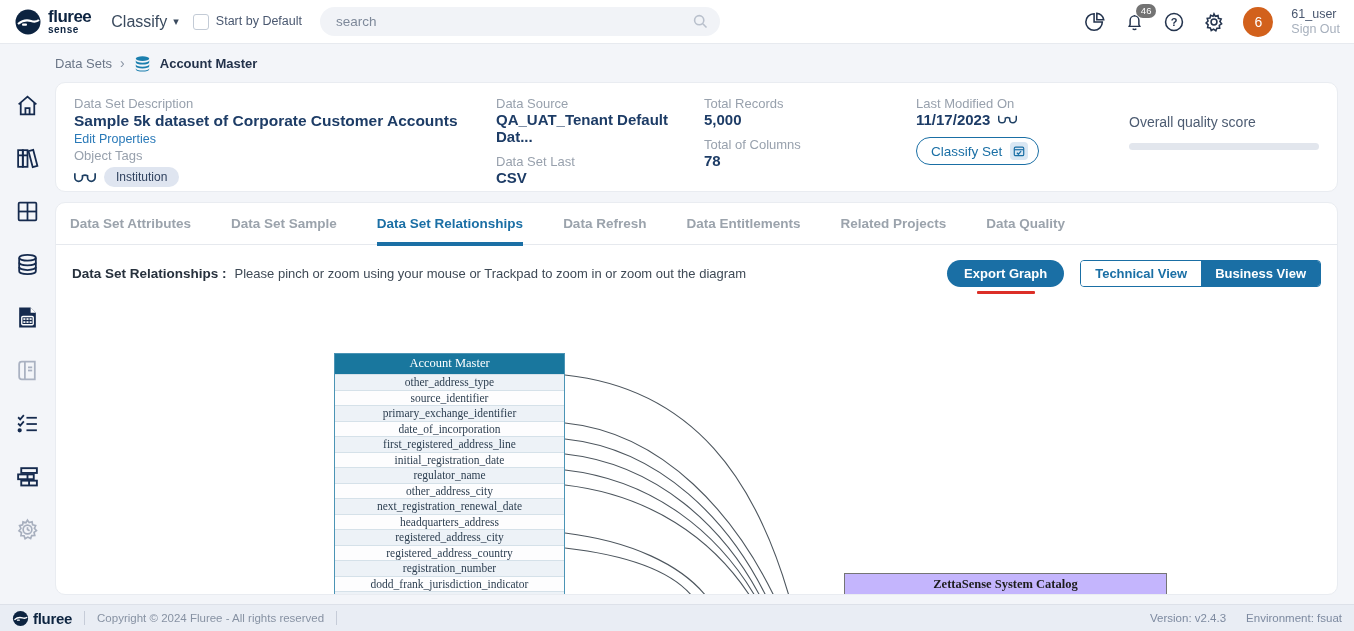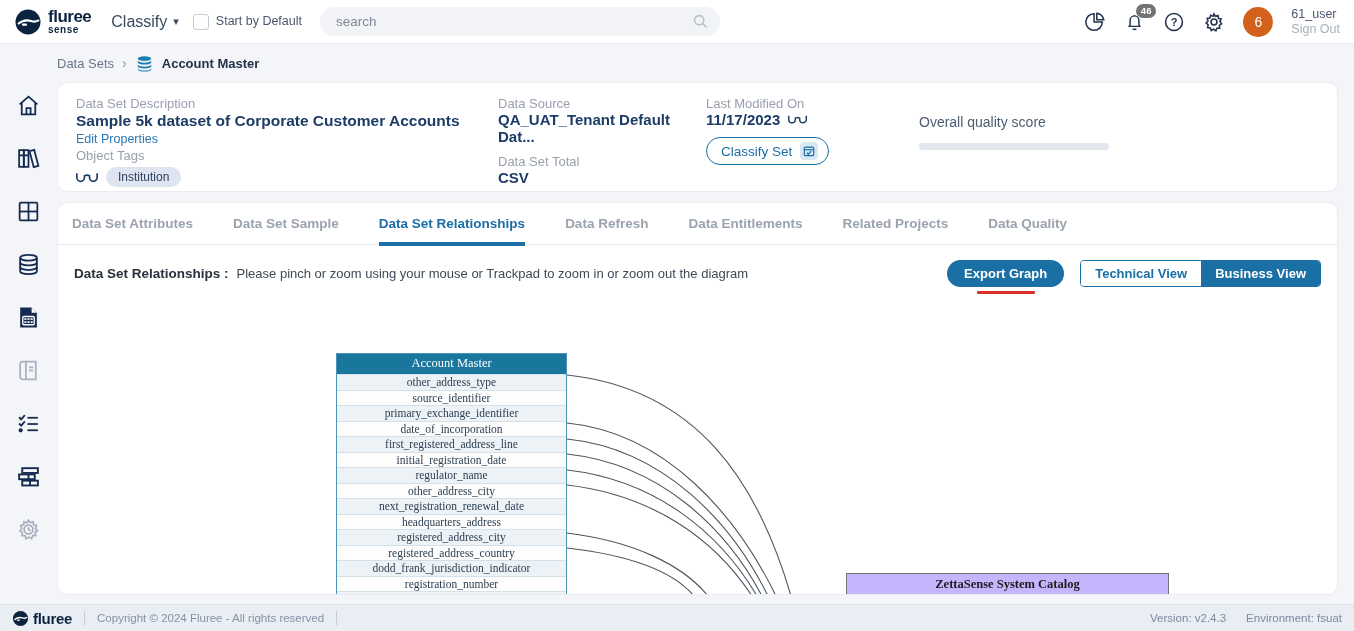--- a/index.html
+++ b/index.html
@@ -17,21 +17,21 @@
   .caret { font-size:11px; color:#3a4a5e; }
   .startdef { display:flex; gap:7px; font-size:12.5px; color:#4a5870; }
   .startdef input { width:16px; height:16px; accent-color:#fff; border:1px solid #c3cbd6; appearance:none; background:#fff; border-radius:3px; }
   .search-wrap { position:relative; width:400px; margin-left:4px; }
   .search-wrap input { width:100%; height:29px; border:none; border-radius:15px; background:#f1f3f7;
     padding:0 34px 0 16px; font-size:13.5px; color:#3a4a5e; outline:none; }
   .search-wrap input::placeholder { color:#7e899a; }
   .search-ico { position:absolute; right:12px; top:7px; }
   .top-right { margin-left:auto; display:flex; align-items:center; gap:18px; }
   .ico-btn { position:relative; display:flex; cursor:pointer; }
-  .badge { position:absolute; top:-7px; left:12px; background:#737373; color:#fff; font-size:9.5px; font-weight:bold;
+  .badge { position:absolute; top:-7px; left:12px; background:#737373; color:#fff; font-size:9.5px; font-weight:normal;
     border-radius:8px; padding:1.5px 4.5px; }
   .avatar { width:30px; height:30px; border-radius:50%; background:#d2611c; color:#fff; font-size:14px;
     display:flex; align-items:center; justify-content:center; }
   .userblock { line-height:1.15; font-size:12.5px; }
   .userblock .uname { color:#4a5870; }
   .userblock .signout { color:#a7b0bd; cursor:pointer; }
 
   
   .shell { display:flex; height:560px; }
   .sidebar { width:57px; display:flex; flex-direction:column; align-items:center; padding-top:48px; gap:27px; }
@@ -284,22 +284,32 @@
           </svg>
           <span class="tagpill">Institution</span>
         </div>
       </div>
       <div class="col-source">
         <div class="pair">
           <div class="lbl">Data Source</div>
           <div class="val">QA_UAT_Tenant Default Dat...</div>
         </div>
         <div class="pair">
-          <div class="lbl">Data Set Total</div>
+          <div class="lbl">Data Set Last</div>
           <div class="val">CSV</div>
+        </div>
+      </div>
+      <div class="col-records">
+        <div class="pair">
+          <div class="lbl">Total Records</div>
+          <div class="val">5,000</div>
+        </div>
+        <div class="pair">
+          <div class="lbl">Total of Columns</div>
+          <div class="val">78</div>
         </div>
       </div>
       <div class="col-modified">
         <div class="lbl">Last Modified On</div>
         <div class="modrow">
           <span class="val">11/17/2023</span>
           <svg width="19" height="11" viewBox="0 0 26 14">
             <path d="M1 2 L1 7 A4.5 4.5 0 0 0 10 7 L10 5 Q13 3.5 16 5 L16 7 A4.5 4.5 0 0 0 25 7 L25 2" fill="none" stroke="#1d3f63" stroke-width="2"></path>
           </svg>
         </div>
@@ -363,22 +373,22 @@
             <div class="erd-row">primary_exchange_identifier</div>
             <div class="erd-row">date_of_incorporation</div>
             <div class="erd-row">first_registered_address_line</div>
             <div class="erd-row">initial_registration_date</div>
             <div class="erd-row">regulator_name</div>
             <div class="erd-row">other_address_city</div>
             <div class="erd-row">next_registration_renewal_date</div>
             <div class="erd-row">headquarters_address</div>
             <div class="erd-row">registered_address_city</div>
             <div class="erd-row">registered_address_country</div>
+            <div class="erd-row">registration_number</div>
             <div class="erd-row">dodd_frank_jurisdiction_indicator</div>
-            <div class="erd-row">registration_number</div>
             <div class="erd-row">ultimate_parent_identifier</div>
           </div>
         </div>
 
         <div class="catalog-box">
           <div class="catalog-head">ZettaSense System Catalog</div>
 
         </div>
       </div>
     </section>

